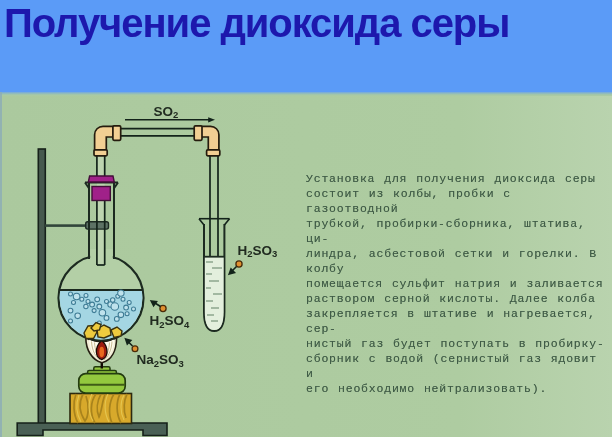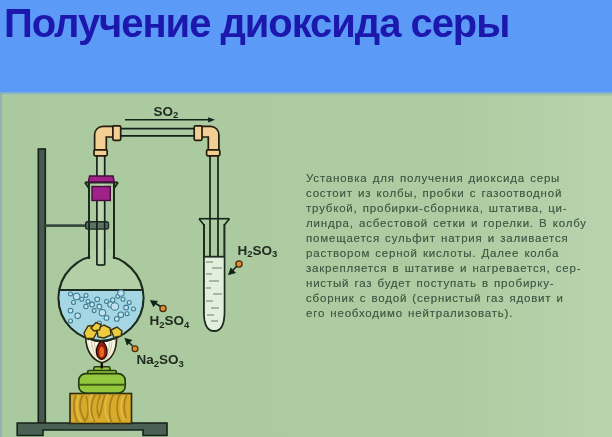--- a/index.html
+++ b/index.html
@@ -2,21 +2,21 @@
 <html><head>
 <meta charset="utf-8">
 <style>
   html,body{margin:0;padding:0;}
   body{width:612px;height:437px;overflow:hidden;position:relative;font-family:"Liberation Sans",sans-serif;}
   #header{position:absolute;left:0;top:0;width:612px;height:92px;background:#5b9bf7;}
   #title{position:absolute;left:4px;top:1px;font-size:40px;font-weight:bold;color:#1d18ad;letter-spacing:-1.05px;white-space:nowrap;text-align:center;}
   #green{position:absolute;left:0;top:92px;width:612px;height:345px;background:linear-gradient(90deg,#abc99e 0%,#aecca1 75%,#b9d3ae 100%);}
   #topline{position:absolute;left:0;top:92px;width:612px;height:4px;background:linear-gradient(180deg,#72a7e0 0%,#9ec4ad 55%,#aecca1 100%);}
   #leftline{position:absolute;left:0;top:92px;width:2px;height:345px;background:#8cadb6;opacity:0.8;}
-  #para{position:absolute;left:306px;top:170.5px;width:300px;font-size:11.5px;line-height:15.05px;letter-spacing:0.8px;word-spacing:1.2px;color:#3f5b46;text-shadow:0 0 0.6px rgba(63,91,70,0.55);}
+  #para{position:absolute;left:306px;top:170.5px;width:300px;font-size:11.5px;line-height:15.05px;letter-spacing:0.8px;word-spacing:1.2px;color:#3f5b46;text-shadow:0 0 0.6px rgba(63,91,70,0.55);font-family:Liberation Mono, monospace;}
   svg{position:absolute;left:0;top:0;}
 </style>
 </head>
 <body>
 <div id="header"></div>
 <div id="title">Получение диоксида серы</div>
 <div id="green"></div>
 <div id="topline"></div>
 <div id="leftline"></div>
 <div id="para">Установка для получения диоксида серы<br>состоит из колбы, пробки с газоотводной<br>трубкой, пробирки-сборника, штатива, ци-<br>линдра, асбестовой сетки и горелки. В колбу<br>помещается сульфит натрия и заливается<br>раствором серной кислоты. Далее колба<br>закрепляется в штативе и нагревается, сер-<br>нистый газ будет поступать в пробирку-<br>сборник с водой (сернистый газ ядовит и<br>его необходимо нейтрализовать).</div>

